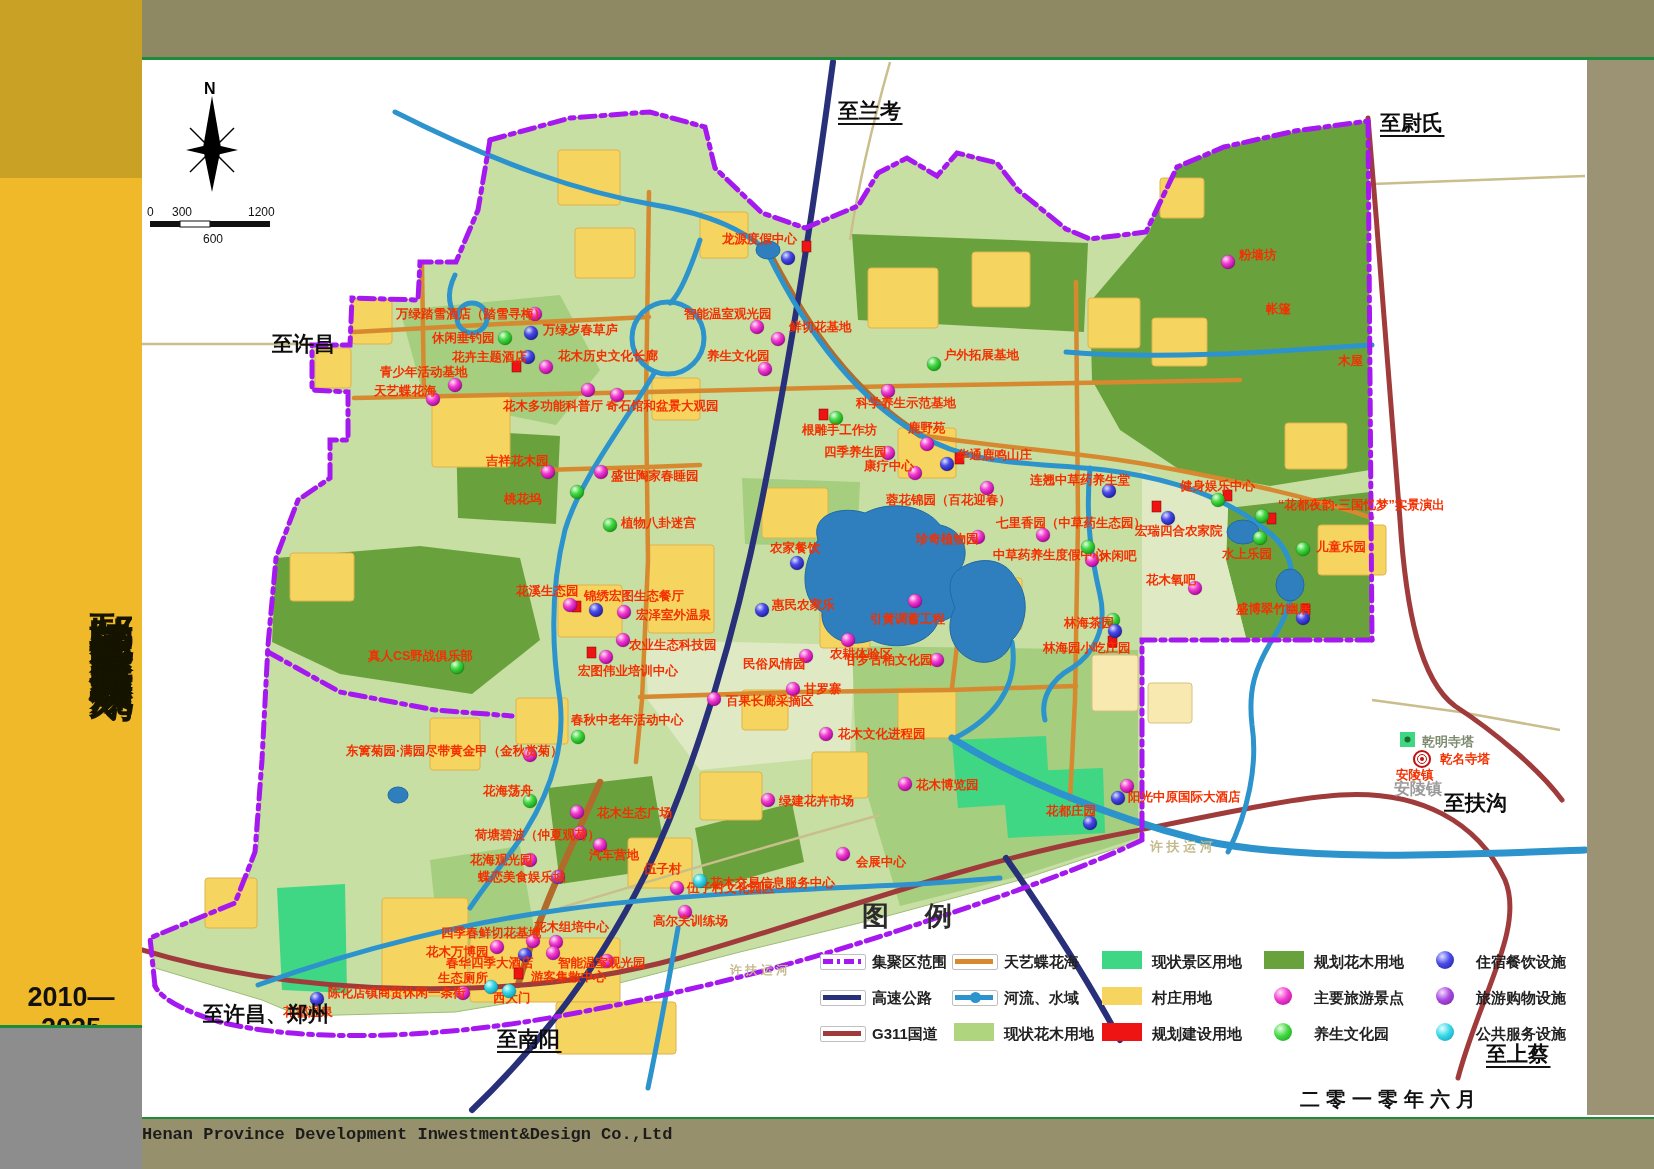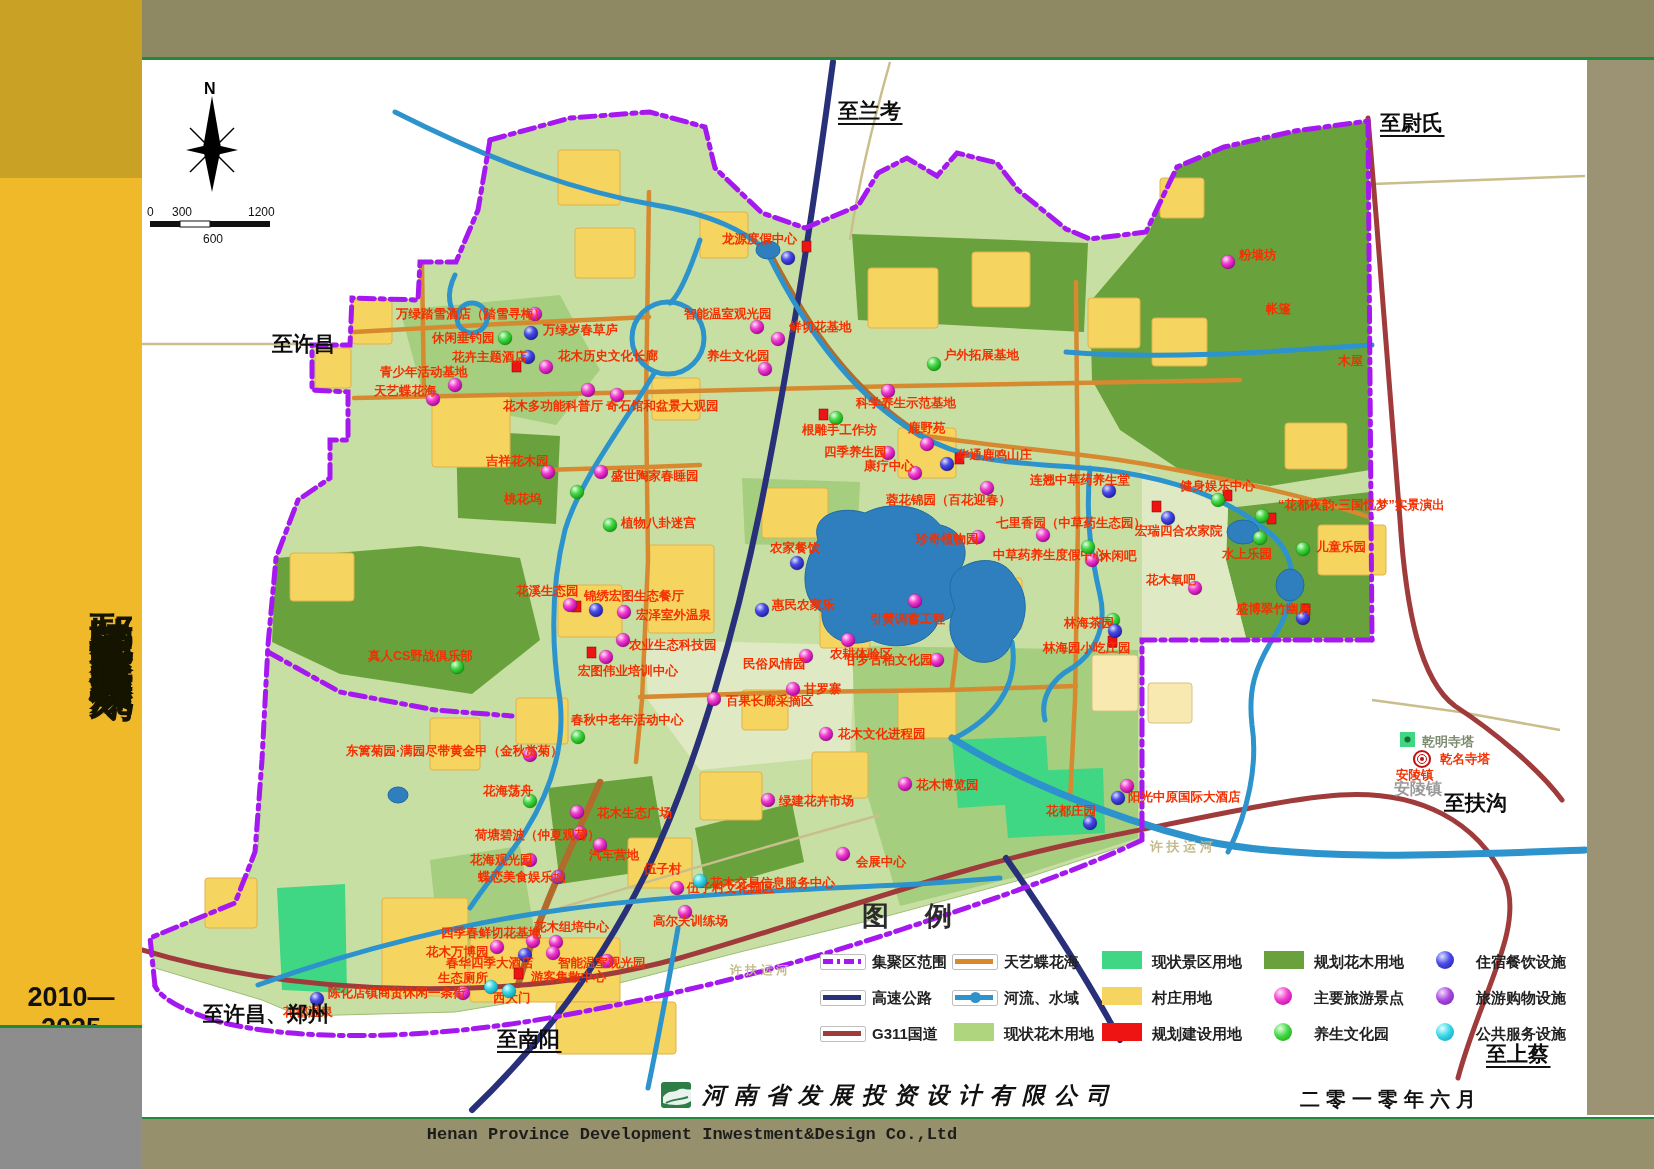--- a/index.html
+++ b/index.html
@@ -6,21 +6,21 @@
   .page{position:relative;width:1654px;height:1169px;background:#fff;overflow:hidden;
         font-family:"Liberation Sans",sans-serif;}
   
   .top-band{position:absolute;left:142px;top:0;width:1512px;height:57px;background:var(--olive_top);}
   .top-band .title{position:absolute;right:92px;top:0;line-height:57px;font-size:27px;font-weight:bold;
         letter-spacing:7px;color:#F3EEDA;text-shadow:1px 1px 0 #6f6b4a;margin-top:48px;}
   .rule-top{position:absolute;left:142px;top:57px;width:1512px;height:3px;background:var(--green_rule);}
   .right-band{position:absolute;left:1587px;top:60px;width:67px;height:1055px;background:var(--olive_right);}
   .rule-bottom{position:absolute;left:142px;top:1115px;width:1512px;height:4px;background:var(--green_rule);border-top:2px solid #fff;}
   .bottom-band{position:absolute;left:142px;top:1119px;width:1512px;height:50px;background:var(--olive_bottom);}
-  .company-en{position:absolute;left:0;top:6px;width:1100px;text-align:center;font-family:"Liberation Mono",monospace;
+  .company-en{position:absolute;left:0;top:6px;width:1100px;font-family:"Liberation Mono",monospace;
         font-size:17px;font-weight:bold;color:#1c1c1c;}
   
   .sidebar{position:absolute;left:0;top:0;width:142px;height:1169px;background:var(--accent_gold);}
   .sidebar .cap{position:absolute;left:0;top:0;width:142px;height:178px;background:#C9A125;}
   .sidebar .gray-notch{position:absolute;left:143px;top:16px;width:18px;height:155px;background:#8F8F8F;}
   .sidebar .vtitle{position:absolute;left:0;top:212px;width:142px;height:800px;writing-mode:vertical-rl;
         text-orientation:upright;font-size:44px;font-weight:bold;color:#141400;letter-spacing:4px;
         display:flex;justify-content:center;}
   .sidebar .years{position:absolute;left:0;top:982px;width:142px;text-align:center;font-size:27px;font-weight:bold;color:#111;}
   .sidebar .rule{position:absolute;left:0;top:1025px;width:142px;height:3px;background:var(--green_rule);}
@@ -542,28 +542,20 @@
           <span class="sw-ball b-purple"></span>
           <span class="lg-label">旅游购物设施</span>
         </div>
         <div class="lg-item" style="left: 1424px; top: 1022px;">
           <span class="sw-ball b-cyan"></span>
           <span class="lg-label">公共服务设施</span>
         </div>
       </div>
   </div>
 
-  <div class="company-line">
-    <svg width="34" height="30" viewBox="0 0 34 30">
-      <rect x="1" y="1" width="30" height="26" rx="3" fill="#2E7D46"></rect>
-      <path d="M3,16 C9,8 14,12 18,9 C23,6 28,10 31,8 L31,20 C22,26 10,24 3,22 Z" fill="#ffffff" opacity="0.9"></path>
-      <path d="M6,22 C12,18 20,19 28,16" stroke="#2E7D46" stroke-width="2" fill="none"></path>
-    </svg>
-    <span class="company-cn">河南省发展投资设计有限公司</span>
-  </div>
   <div class="date-cn">二零一零年六月</div>
   <div class="page-num">05</div>
 
   <div class="rule-bottom"></div>
   <div class="bottom-band">
     <div class="company-en">Henan Province Development Inwestment&amp;Design Co.,Ltd</div>
   </div>
 
 </div>
 

